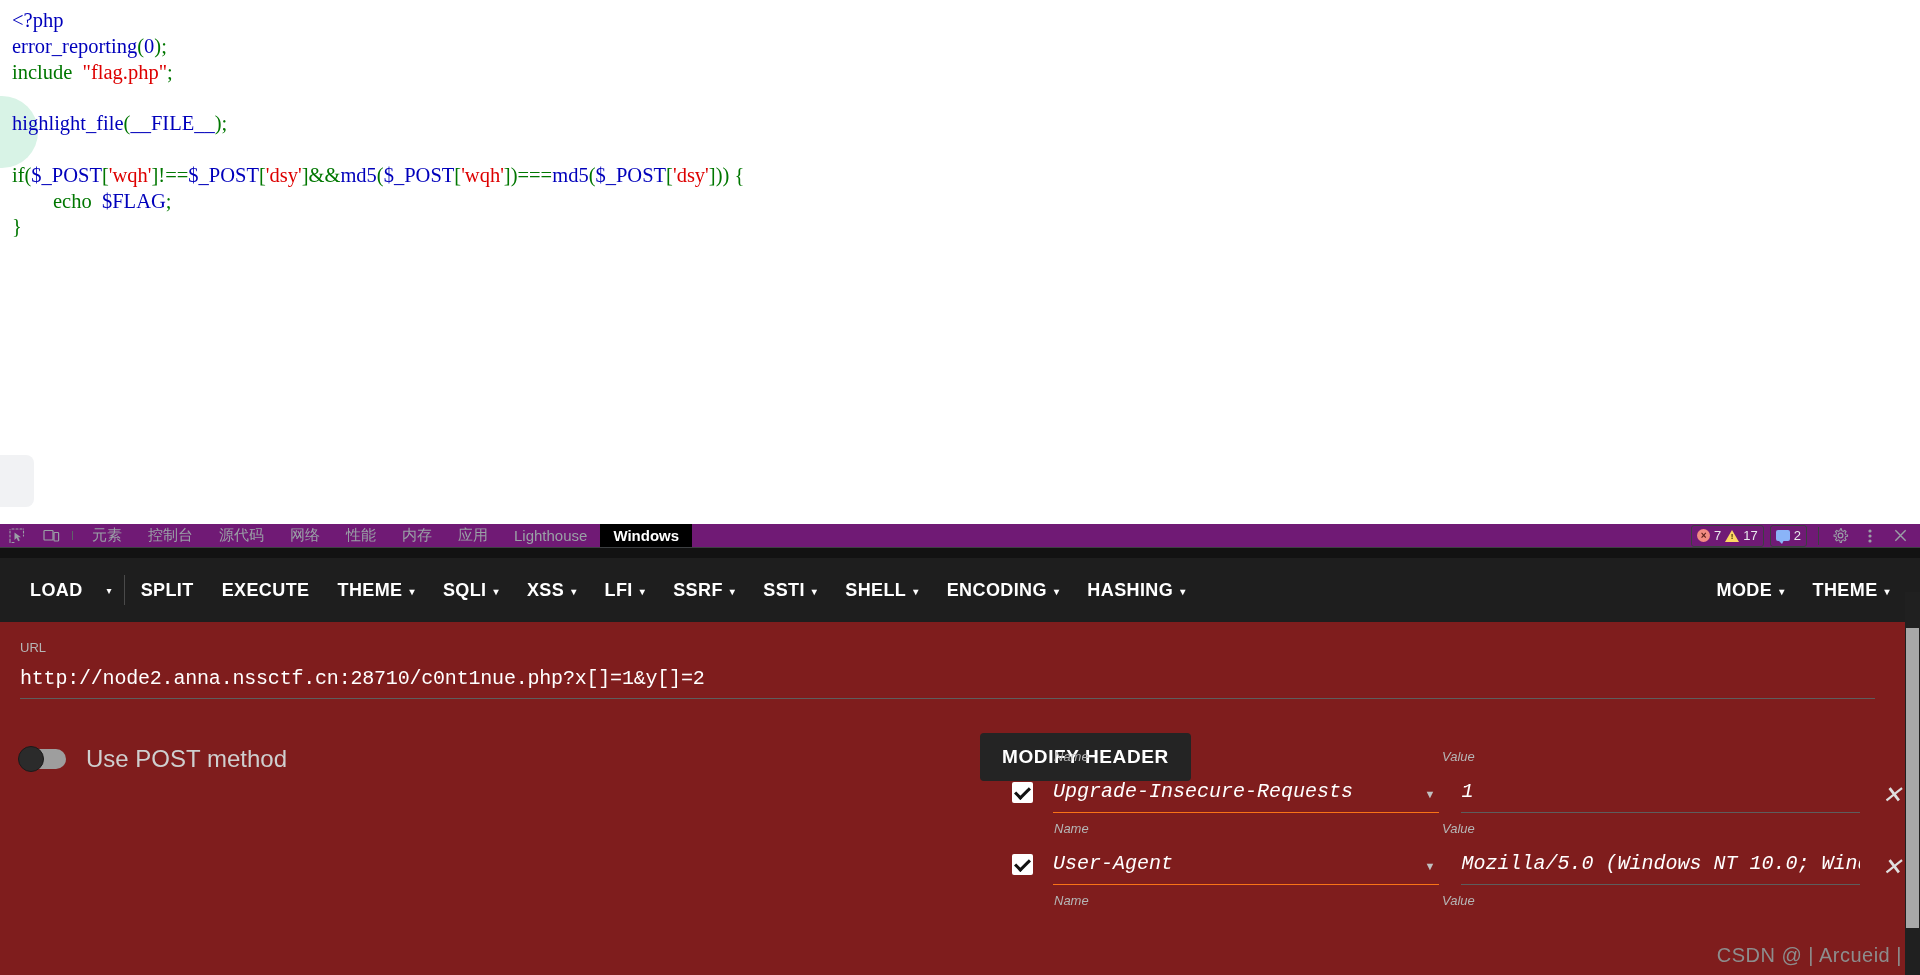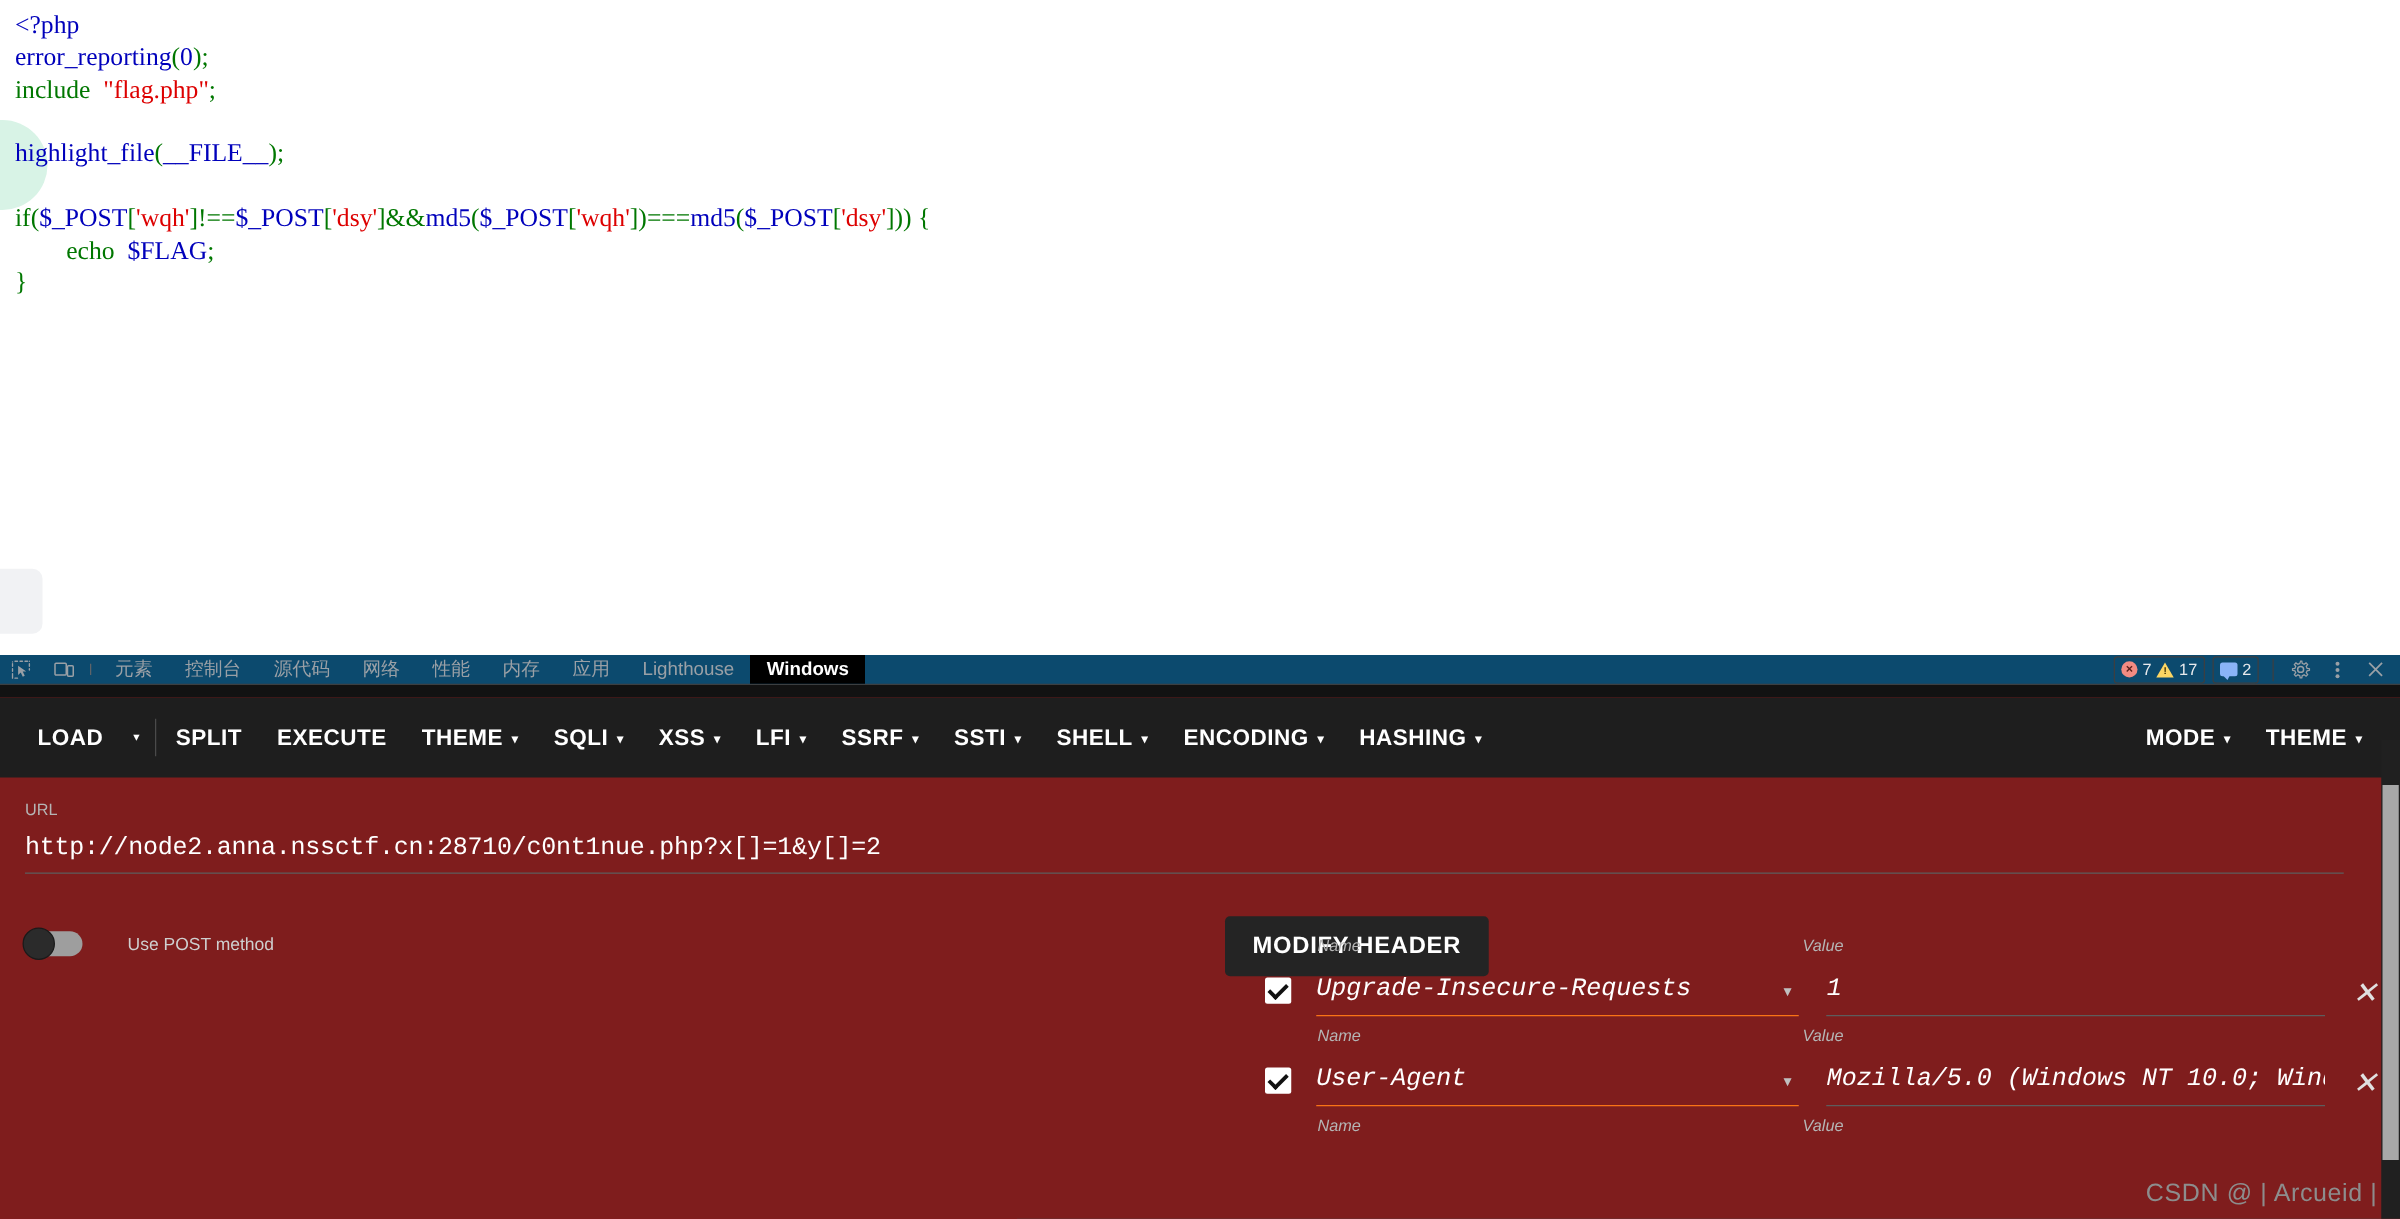--- a/index.html
+++ b/index.html
@@ -50,21 +50,21 @@
   #devtools {
     position: absolute; left: 0; top: 524px;
     width: 1920px; height: 451px;
     background: #121212;
     color: #e8eaed;
     font-size: 15px;
   }
   #devtools-tabbar {
     position: relative;
     height: 24px;
-    background: #0c4a6e;
+    background: #701a75;
     border-bottom: 1px solid #3c3f41;
     display: flex;
     align-items: stretch;
   }
   .dt-icon-btn {
     width: 34px;
     display: flex; align-items: center; justify-content: center;
     color: #9aa0a6;
   }
   .dt-sep {
@@ -222,23 +222,23 @@
   }
   .switch .knob {
     position: absolute;
     left: -2px; top: -3px;
     width: 26px; height: 26px;
     border-radius: 50%;
     background: #2b2b2b;
     border: 1px solid #1a1a1a;
   }
   .switch-label {
-    margin-left: 36px;
+    margin-left: 20px;
     color: #cfcfcf;
-    font-size: 14px;
+    font-size: 24px;
   }
   #modify-header-btn {
     background: #242424;
     color: #ffffff;
     font-size: 19px;
     font-weight: bold;
     letter-spacing: 0.6px;
     padding: 13px 22px;
     border-radius: 4px;
   }

